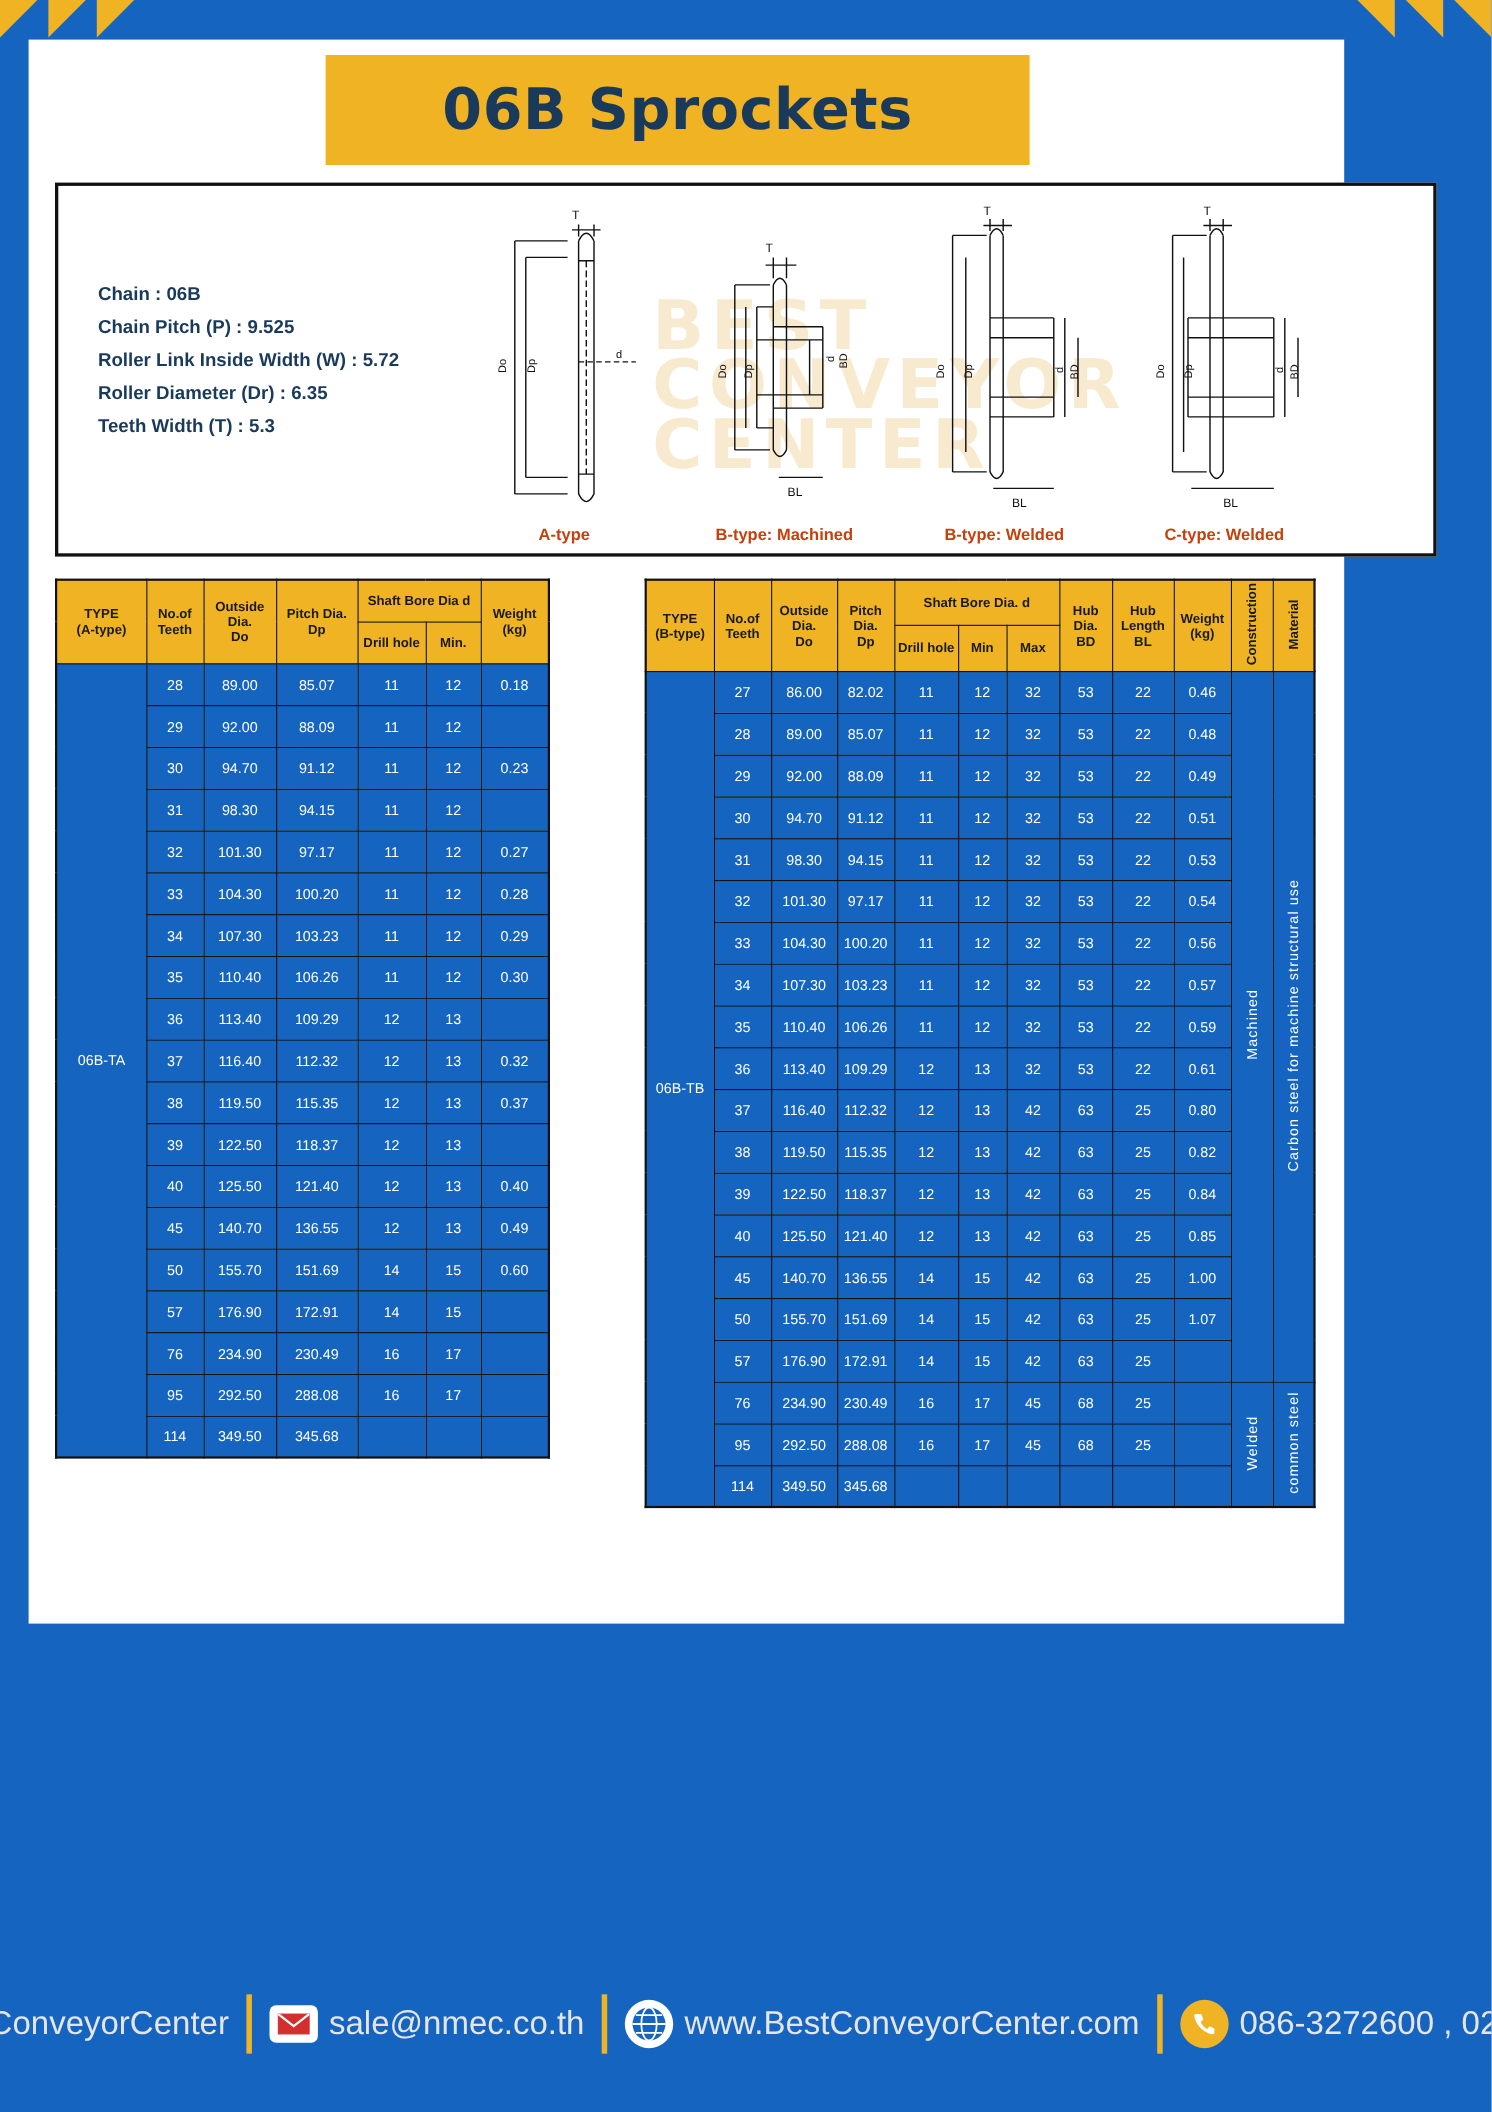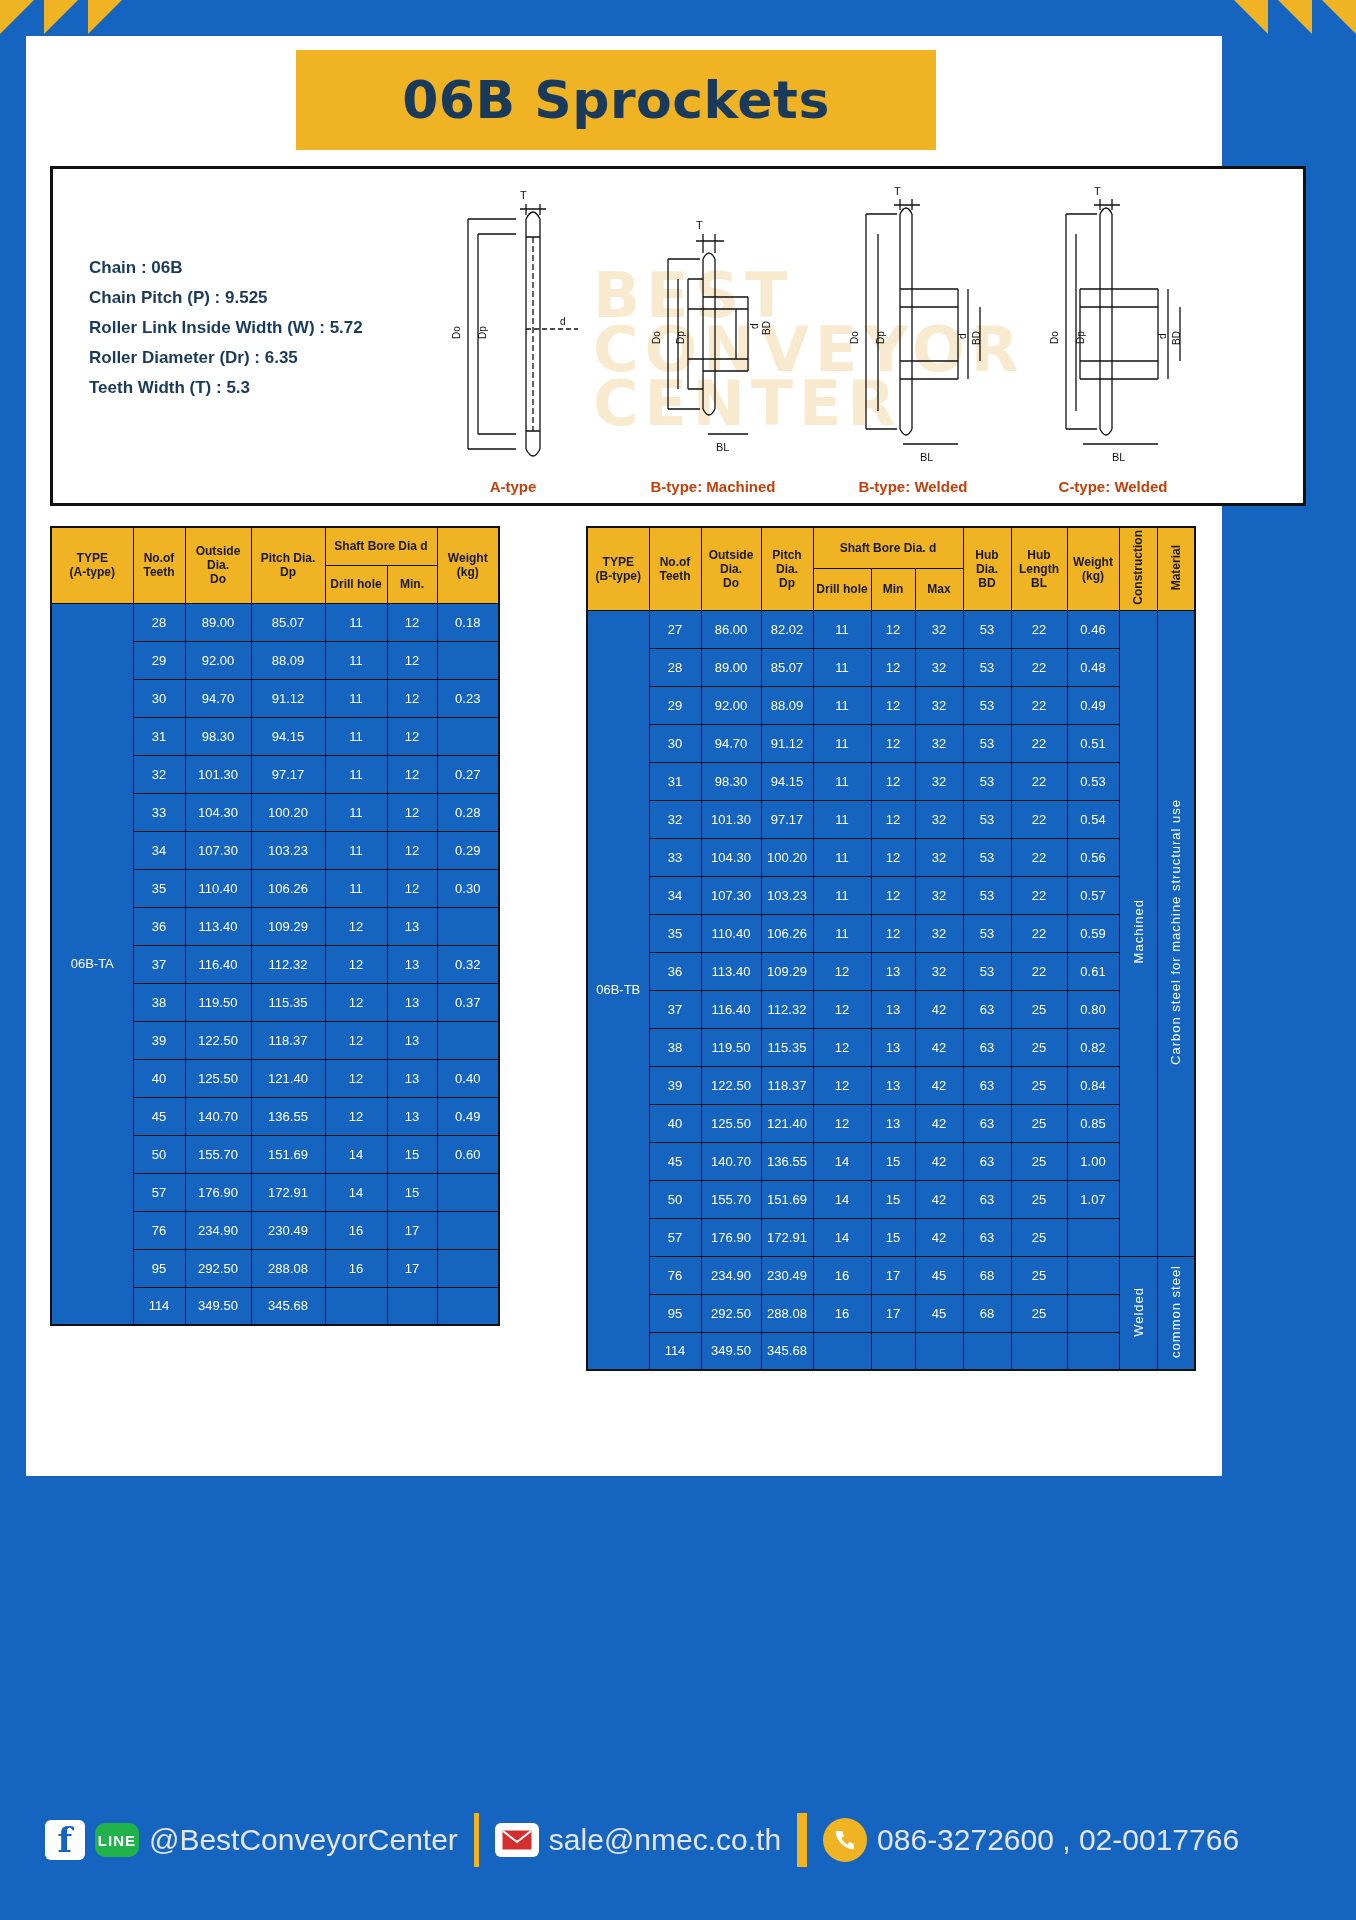--- a/index.html
+++ b/index.html
@@ -707,20 +707,30 @@
     <div class="f-item">
       <span class="ic ic-mail">
         <svg width="30" height="20" viewBox="0 0 30 20">
           <rect x="1" y="1" width="28" height="18" fill="#d32f2f" stroke="#d32f2f"></rect>
           <path d="M1 1 L15 12 L29 1" fill="none" stroke="#fff" stroke-width="2"></path>
         </svg>
       </span>
       <span class="lbl">sale@nmec.co.th</span>
     </div>
     <div class="f-sep"></div>
+    <div class="f-item">
+      <span class="ic ic-globe">
+        <svg width="34" height="34" viewBox="0 0 34 34">
+          <circle cx="17" cy="17" r="15" fill="#1565c0"></circle>
+          <ellipse cx="17" cy="17" rx="7" ry="15" fill="none" stroke="#fff" stroke-width="1.6"></ellipse>
+          <path d="M2 17 H32 M5 9 H29 M5 25 H29" stroke="#fff" stroke-width="1.6" fill="none"></path>
+        </svg>
+      </span>
+      <span class="lbl">www.BestConveyorCenter.com</span>
+    </div>
     <div class="f-sep"></div>
     <div class="f-item">
       <span class="ic ic-phone">
         <svg width="24" height="24" viewBox="0 0 24 24">
           <path d="M5 3 L9 3 L11 8 L8.5 10 C10 13.5 11.5 15 14.5 16.5 L16.5 14 L21 16 L21 20 C21 21 20 21.5 19 21.3 C11 20 4 13 2.7 5 C2.5 4 3 3 4 3 Z" fill="#ffffff"></path>
         </svg>
       </span>
       <span class="lbl">086-3272600 , 02-0017766</span>
     </div>
   </div>

